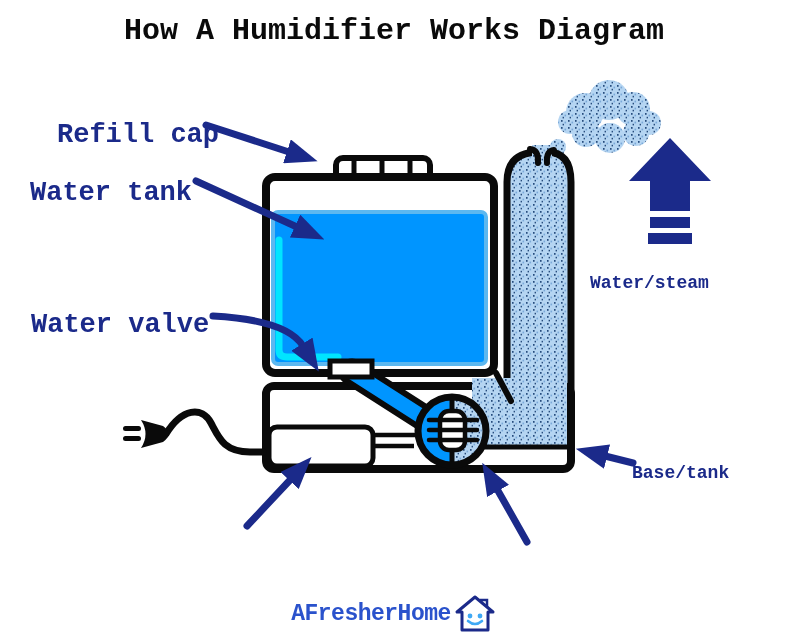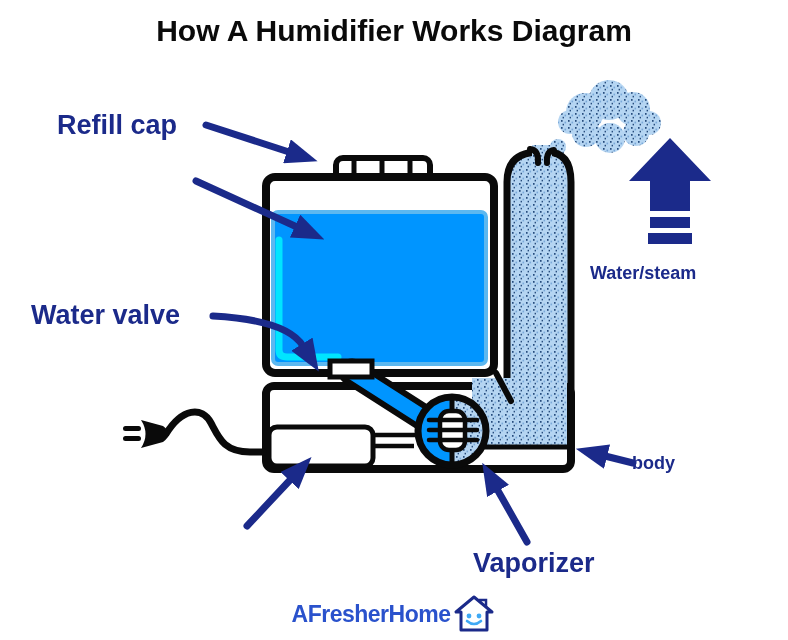--- a/index.html
+++ b/index.html
@@ -1,22 +1,22 @@
 <!DOCTYPE html>
 <html style="--ink: #0a0a0a; --navy: #1b2a8a; --water: #0095ff; --water-edge: #5cb8f0; --water-highlight: #00e5ff; --mist: #b5d5f2; --mist-dot-dark: #274d7e; --mist-dot-mid: #7aa8d8; --logo-blue: #2a52cc; --logo-smile: #3fa9f5;"><head>
 <meta charset="utf-8">
 <style>
   html,body{margin:0;padding:0;background:#fff;}
   .stage{position:relative;width:788px;height:640px;background:#fff;overflow:hidden;
-         font-family:Liberation Sans, sans-serif;}
+         font-family:Liberation Mono, monospace;}
   .title{position:absolute;top:14px;left:0;width:100%;text-align:center;
          font-size:30px;font-weight:bold;color:var(--ink,#0a0a0a);}
   .diagram-svg{position:absolute;left:0;top:0;}
   .lbl{position:absolute;font-weight:bold;font-size:27px;line-height:31px;
-       color:var(--navy,#1b2a8a);white-space:nowrap;}
+       color:var(--navy,#1b2a8a);white-space:nowrap;margin-top:10px;}
   .lbl.small{font-size:18px;}
   .logo{position:absolute;top:594px;left:0;width:100%;display:flex;
         justify-content:center;align-items:center;gap:2px;}
   .logo-text{font-weight:bold;font-size:23px;color:var(--logo-blue,#2a52cc);letter-spacing:-0.5px;}
   
   .ink-s{stroke:var(--ink,#0a0a0a);fill:none;}
   .ink-f{fill:var(--ink,#0a0a0a);}
   .white-f{fill:#ffffff;}
   .navy-f{fill:var(--navy,#1b2a8a);}
   .navy-s{stroke:var(--navy,#1b2a8a);fill:none;}
@@ -130,31 +130,31 @@
       <path class="navy-s" stroke-width="7" stroke-linecap="round" marker-end="url(#arr)" d="M206,125 L289,152"></path>
       <path class="navy-s" stroke-width="7" stroke-linecap="round" marker-end="url(#arr)" d="M196,181 L297,227"></path>
       <path class="navy-s" stroke-width="7" stroke-linecap="round" marker-end="url(#arr)" d="M213,316 Q287,320 303,346"></path>
       <path class="navy-s" stroke-width="7" stroke-linecap="round" marker-end="url(#arr)" d="M247,526 L291,479"></path>
       <path class="navy-s" stroke-width="7" stroke-linecap="round" marker-end="url(#arr)" d="M527,542 L497,489"></path>
       <path class="navy-s" stroke-width="7" stroke-linecap="round" marker-end="url(#arr)" d="M633,463 L605,456"></path>
     </g>
   </svg>
 
   <div class="lbl" style="left:57px;top:110px">Refill cap</div>
+  <div class="lbl" style="left:30px;top:168px">Water tank</div>
   <div class="lbl" style="left:31px;top:300px">Water valve</div>
 
   <div class="lbl small" style="left:590px;top:258px">
     <div>Water/steam</div>
   </div>
 
   <div class="lbl small" style="left:632px;top:448px">
-    <div>body</div>
+    <div>Base/tank</div>
   </div>
 
-  <div class="lbl" style="left:473px;top:548px">Vaporizer</div>
 
   <div class="logo">
     <span class="logo-text">AFresherHome</span>
     <svg width="44" height="40" viewBox="0 0 44 40">
       <rect class="house-s" stroke-width="2.5" x="28" y="6" width="6" height="9"></rect>
       <path class="house-s" stroke-width="3" stroke-linejoin="round" d="M22,3 L4,18 L9,18 L9,36 L35,36 L35,18 L40,18 Z"></path>
       <circle class="smile-f" cx="17" cy="22" r="2.4"></circle>
       <circle class="smile-f" cx="27" cy="22" r="2.4"></circle>
       <path class="smile" stroke-width="2.6" stroke-linecap="round" d="M15,27 Q22,33 29,27"></path>
     </svg>

